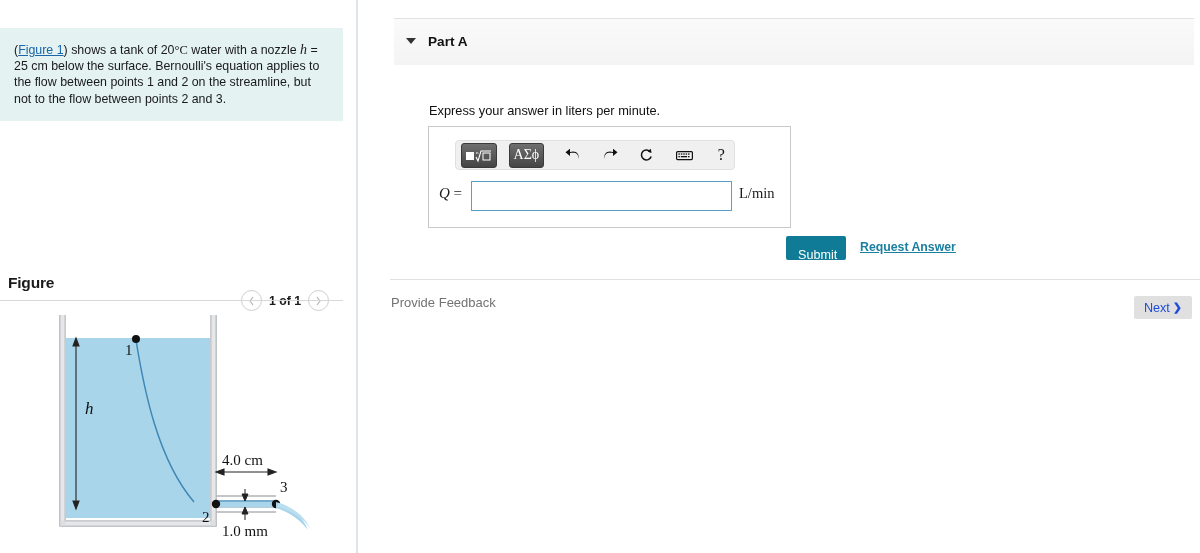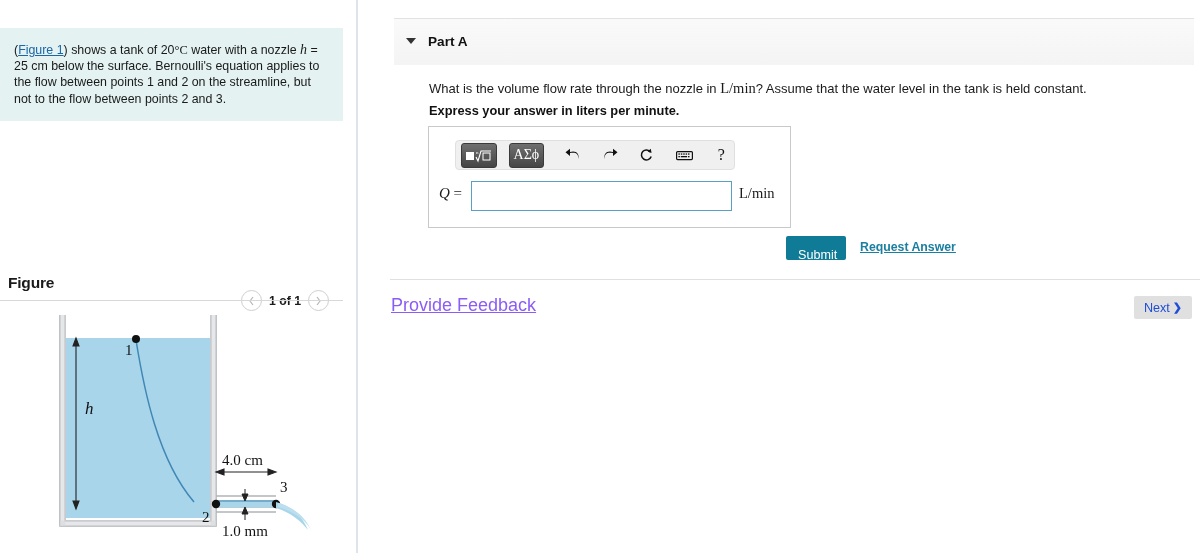--- a/index.html
+++ b/index.html
@@ -142,21 +142,21 @@
     left: 55px; top: 79px;
     width: 760px;
     font-size: 13px;
     line-height: 18px;
     color: #1a1a1a;
   }
   #answer-instruction {
     position: absolute;
     left: 55px; top: 103px;
     font-size: 12.8px;
-    font-weight: bold;
+    font-weight: normal;
     color: #111;
   }
 
   #answer-box {
     position: absolute;
     left: 54px; top: 126px;
     width: 363px;
     height: 102px;
     border: 1px solid #c9c9c9;
     background: #fff;
@@ -253,23 +253,22 @@
 
   #right-divider {
     position: absolute;
     left: 16px; top: 279px;
     width: 1160px; height: 1px;
     background: #e0e0e0;
   }
   #provide-feedback {
     position: absolute;
     left: 17px; top: 295px;
-    font-size: 18px;
-    color: #8b5cf6;
-    text-decoration: underline;
+    font-size: 13px;
+    color: #737373;
     cursor: pointer;
   }
   #next-button {
     position: absolute;
     left: 760px; top: 296px;
     width: 58px; height: 23px;
     background: #e0e0e0;
     border: none;
     border-radius: 2px;
     font-size: 12.6px;
@@ -374,23 +373,20 @@
 
 <div id="column-divider"></div>
 
 <div id="right-column">
 
   <div id="part-a-panel">
     <div id="part-a-caret"></div>
     <div id="part-a-title">Part A</div>
   </div>
 
-  <div id="question-text">
-    <span>What is the volume flow rate through the nozzle in </span><span class="mathup" style="font-size:14.5px">L/min</span><span>? Assume that the water level in the tank is held constant.</span>
-  </div>
 
   <div id="answer-instruction">Express your answer in liters per minute.</div>
 
   <div id="answer-box">
 
     <div id="math-toolbar">
       <div class="tb-btn" id="tb-template">
         <svg width="28" height="15" viewBox="0 0 28 15">
           <rect x="1" y="4" width="8" height="8" fill="#fff"></rect>
           <text x="11" y="6" font-size="5" fill="#fff" font-family="Liberation Serif, serif">n</text>

